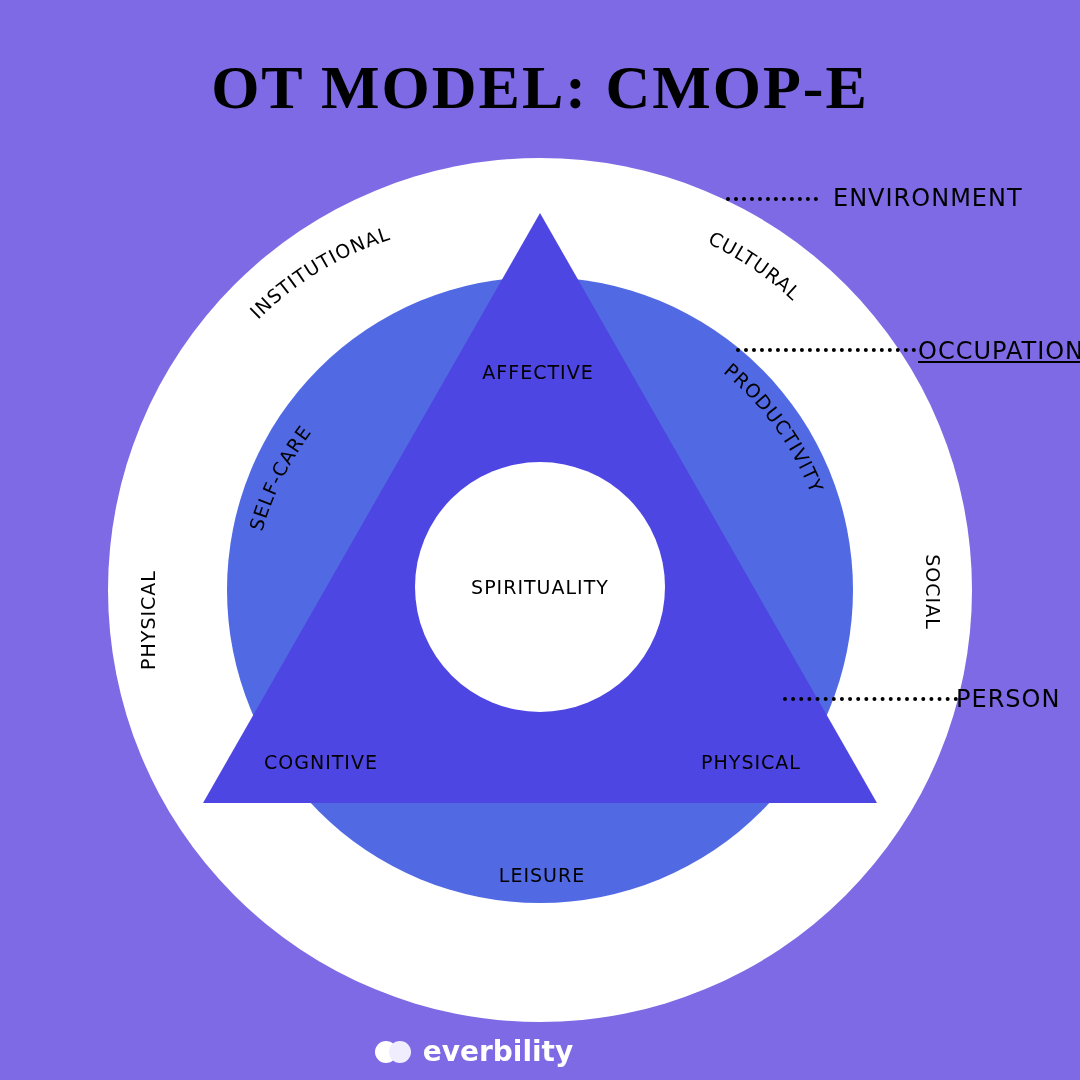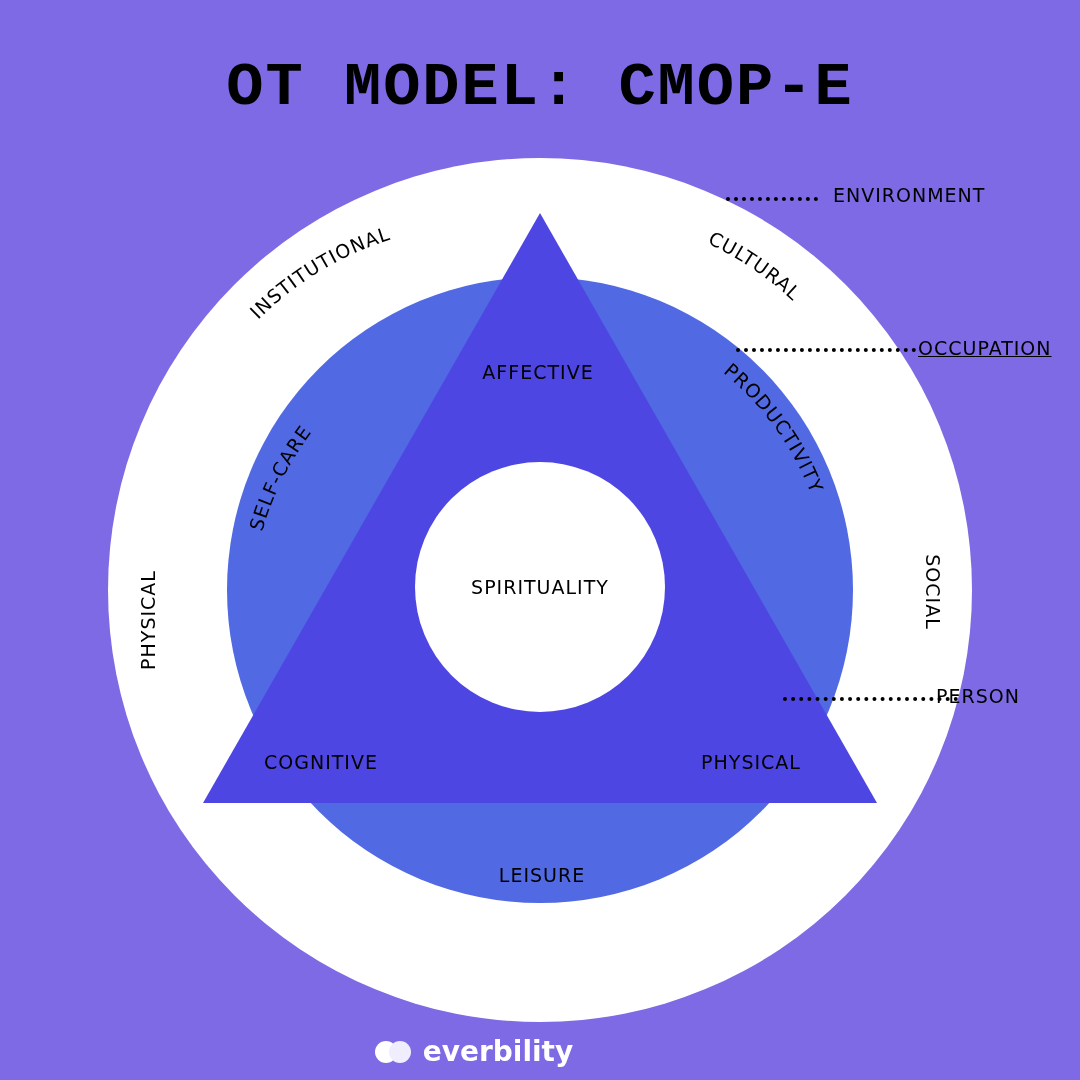--- a/index.html
+++ b/index.html
@@ -1,20 +1,20 @@
 <!DOCTYPE html>
 <html><head>
 <meta charset="utf-8">
 <style>
   html, body { margin: 0; padding: 0; }
   body { width: 1080px; height: 1080px; background: #7d6ae4; position: relative; overflow: hidden; font-family: "DejaVu Sans", sans-serif; }
-  .title { position: absolute; top: 52px; left: 0; width: 1080px; text-align: center; font-size: 62px; font-weight: bold; color: #000; letter-spacing: 2px; font-family: Liberation Mono, monospace; }
+  .title { position: absolute; top: 52px; left: 0; width: 1080px; text-align: center; font-size: 62px; font-weight: bold; color: #000; letter-spacing: 2px; font-family: Liberation Serif, serif; }
   svg.diagram { position: absolute; left: 0; top: 0; }
   .lbl { font-family: "DejaVu Sans", sans-serif; font-size: 19px; fill: #000; letter-spacing: 1px; }
-  .callout { position: absolute; font-size: 19px; color: #000; letter-spacing: 1px; }
+  .callout { position: absolute; font-size: 24px; color: #000; letter-spacing: 1px; }
   .dots { position: absolute; border-top: 4px dotted #000; height: 0; }
   .brand { position: absolute; top: 1035px; left: 0; width: 948px; display: flex; justify-content: center; align-items: center; gap: 10px; color: #fff; font-size: 28px; font-weight: bold; }
   .brand-logo { width: 38px; height: 24px; position: relative; }
   .brand-logo span { position: absolute; width: 22px; height: 22px; border-radius: 50%; background: #fff; top: 1px; }
 </style>
 </head>
 <body>
 
 <div class="title">OT MODEL: CMOP-E</div>
 
@@ -46,21 +46,21 @@
   <text class="lbl" x="540" y="594" text-anchor="middle">SPIRITUALITY</text>
 </svg>
 
 <div class="dots" style="left:726px; top:197px; width:92px;"></div>
 <div class="callout" style="left:833px; top:184px;">ENVIRONMENT</div>
 
 <div class="dots" style="left:736px; top:348px; width:180px;"></div>
 <div class="callout" style="left:918px; top:337px;text-decoration:underline;">OCCUPATION</div>
 
 <div class="dots" style="left:783px; top:697px; width:175px;"></div>
-<div class="callout" style="left:936px; top:685px;">PERSON</div>
+<div class="callout" style="left:956px; top:685px;">PERSON</div>
 
 <div class="brand">
   <div class="brand-logo">
     <span style="left:0;"></span>
       <span style="left:14px; background:#f0edff;"></span>
   </div>
   <span>everbility</span>
 </div>
 
 </body></html>

